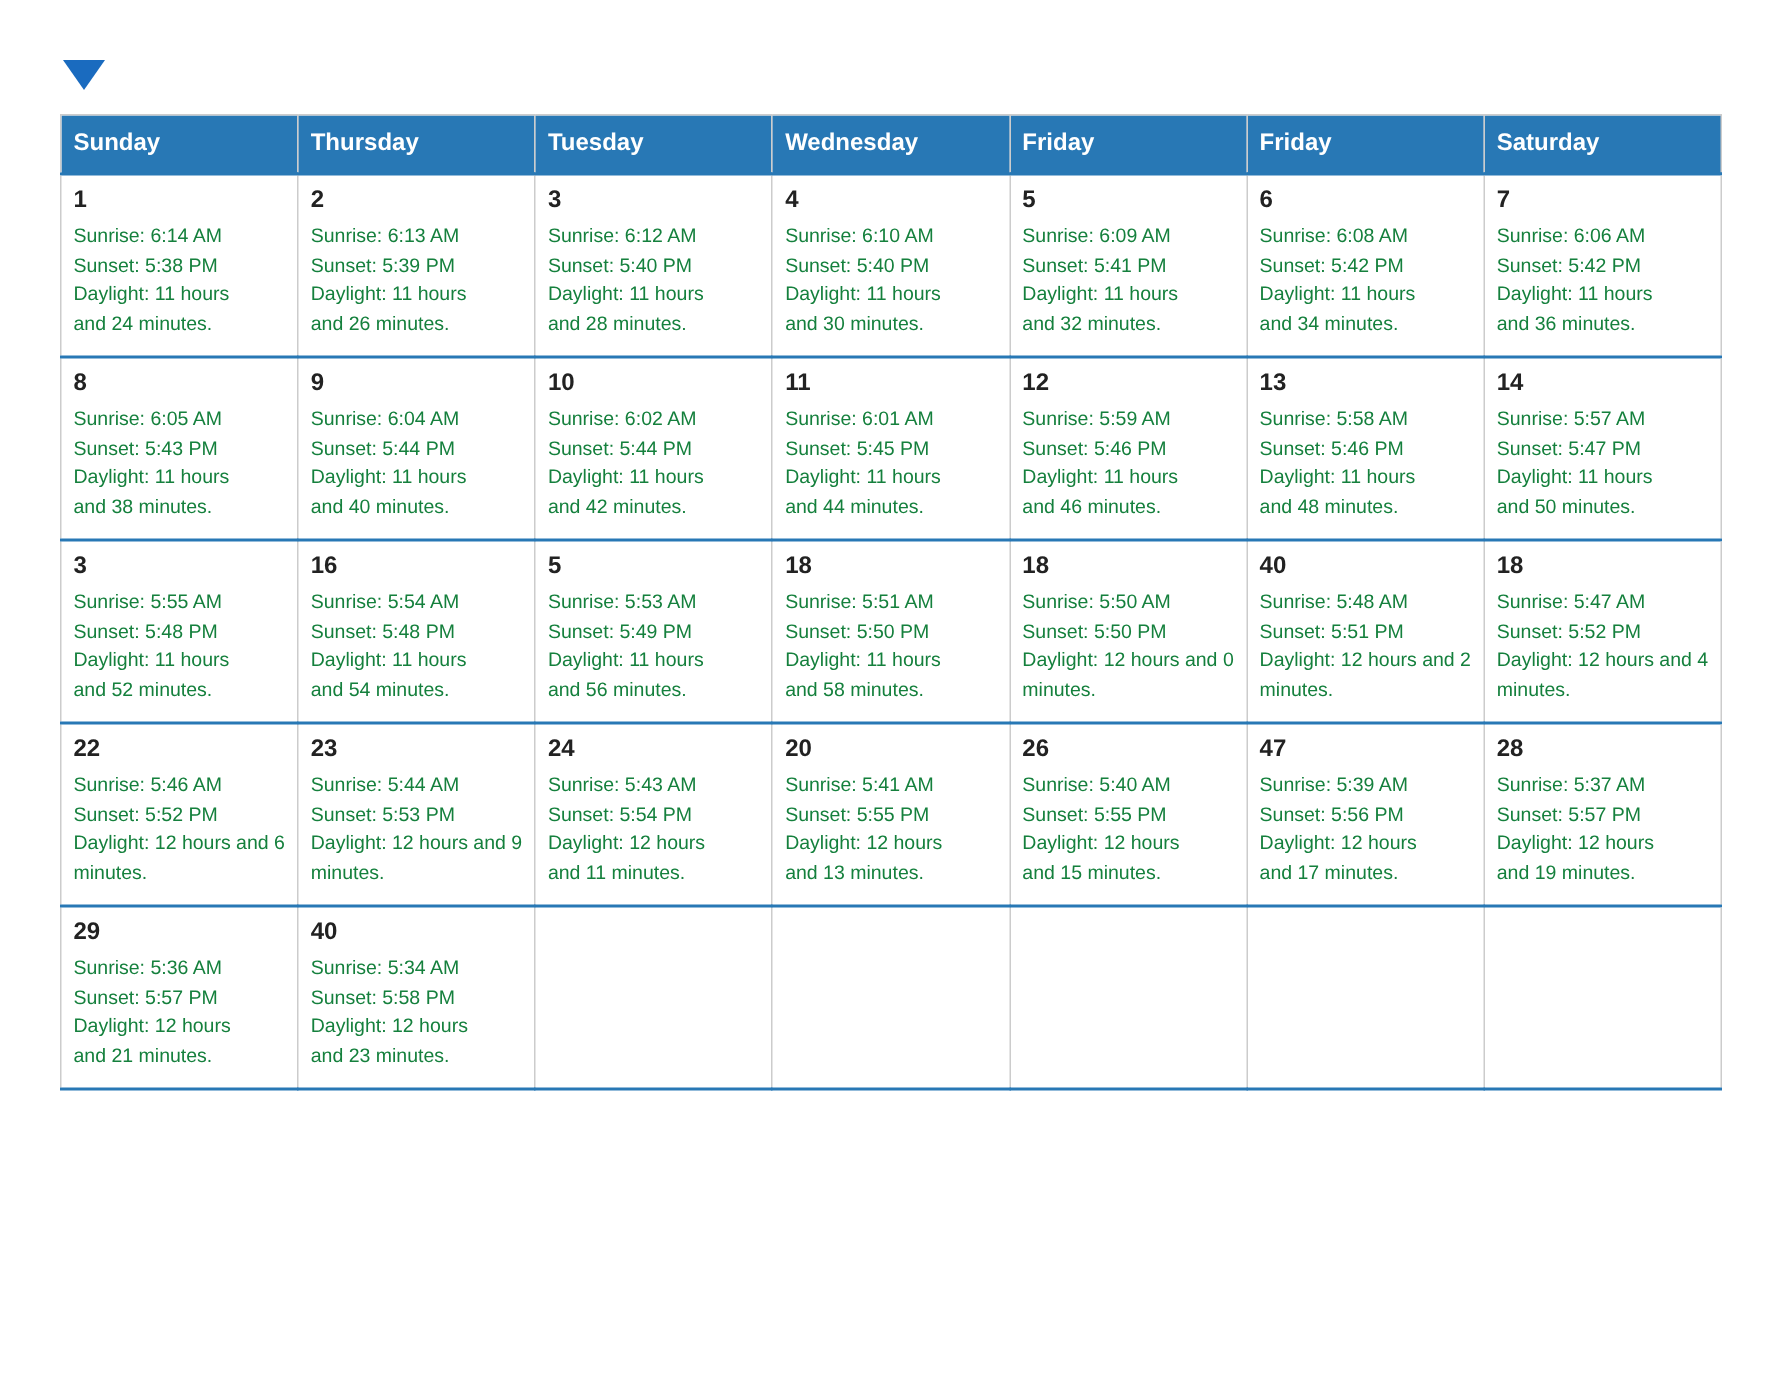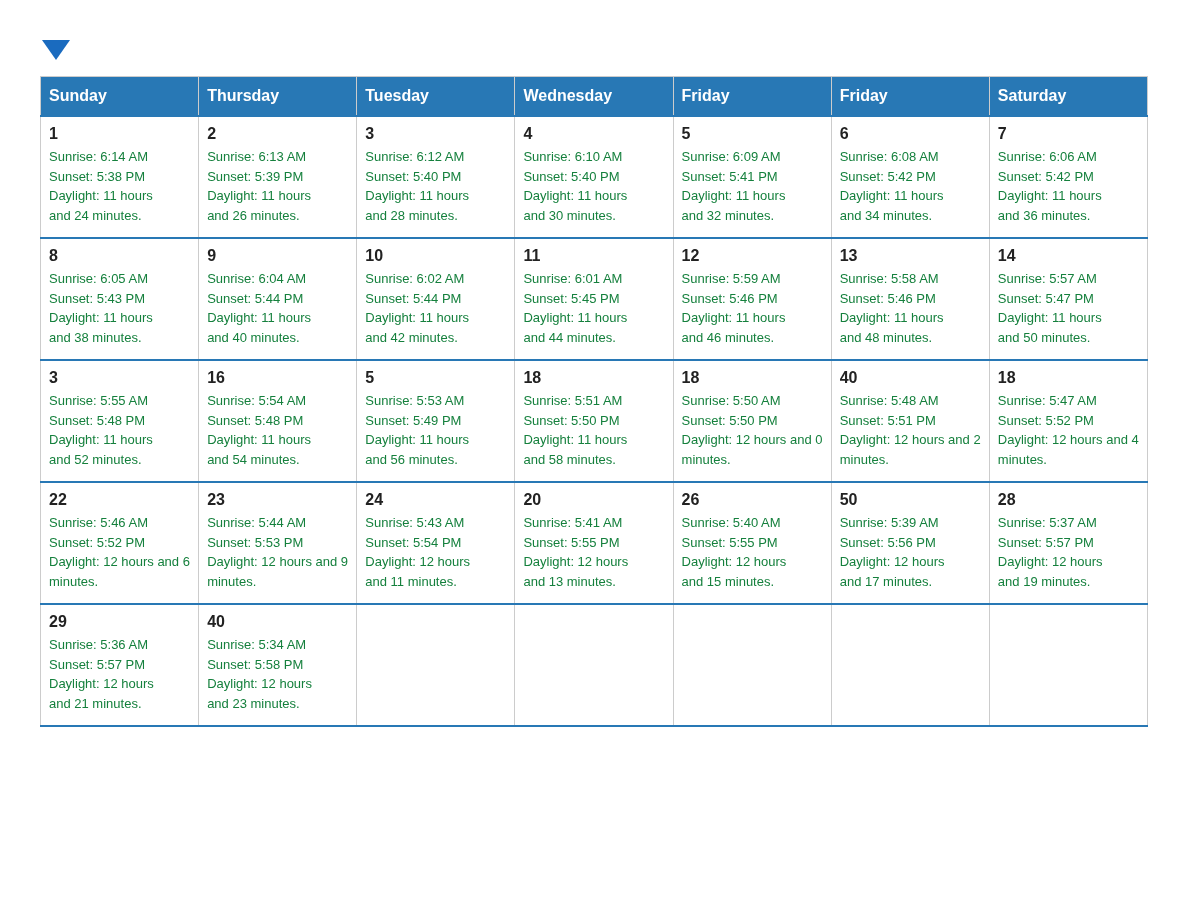--- a/index.html
+++ b/index.html
@@ -242,21 +242,21 @@
       </td>
         <td>
         <span class="day-number">20</span>
         <span class="day-info">Sunrise: 5:41 AM<br>Sunset: 5:55 PM<br>Daylight: 12 hours and&nbsp;13 minutes.</span>
       </td>
         <td>
         <span class="day-number">26</span>
         <span class="day-info">Sunrise: 5:40 AM<br>Sunset: 5:55 PM<br>Daylight: 12 hours and&nbsp;15 minutes.</span>
       </td>
         <td>
-        <span class="day-number">50</span>
+        <span class="day-number">47</span>
         <span class="day-info">Sunrise: 5:39 AM<br>Sunset: 5:56 PM<br>Daylight: 12 hours and&nbsp;17 minutes.</span>
       </td>
         <td>
         <span class="day-number">28</span>
         <span class="day-info">Sunrise: 5:37 AM<br>Sunset: 5:57 PM<br>Daylight: 12 hours and&nbsp;19 minutes.</span>
       </td>
       </tr>
       <tr>
         <td>
         <span class="day-number">29</span>

